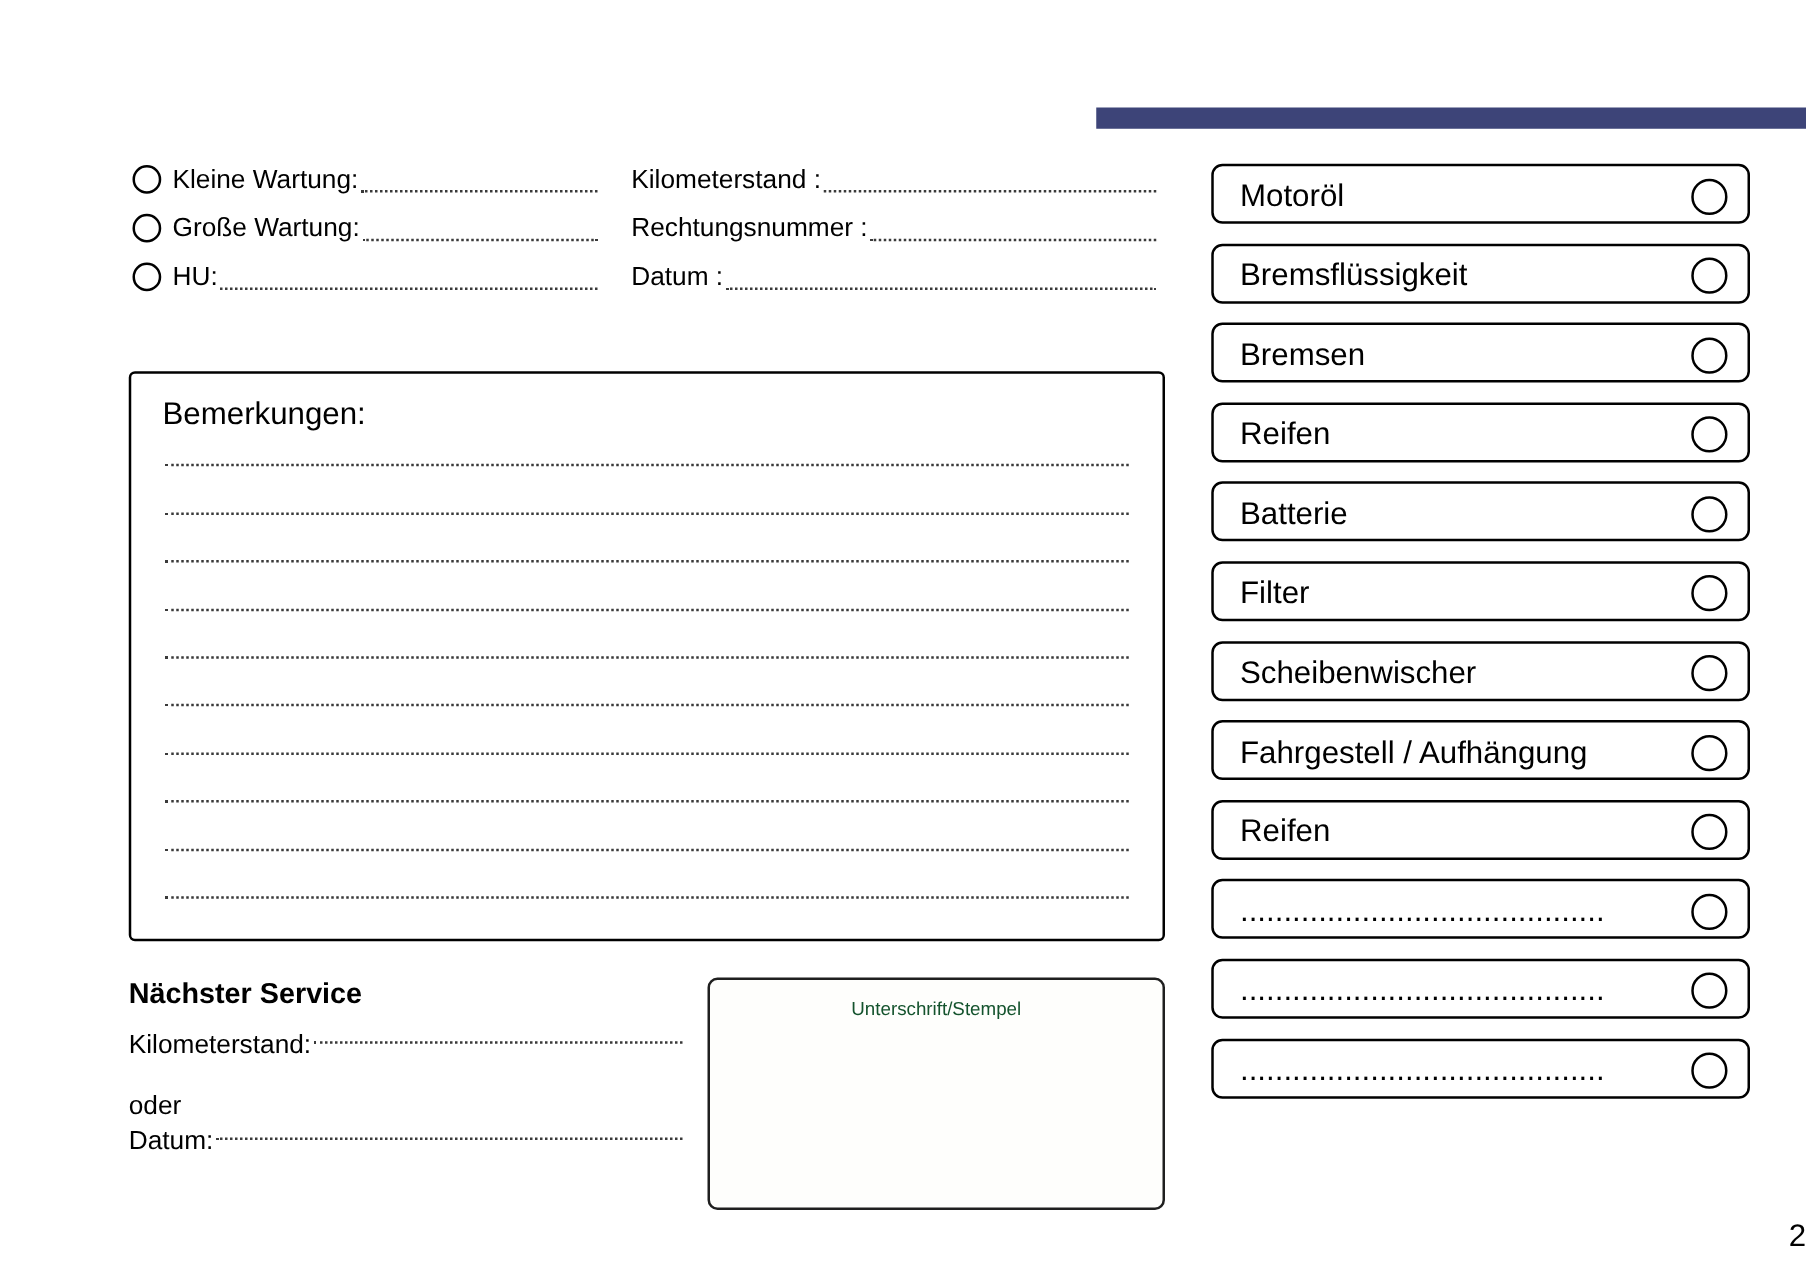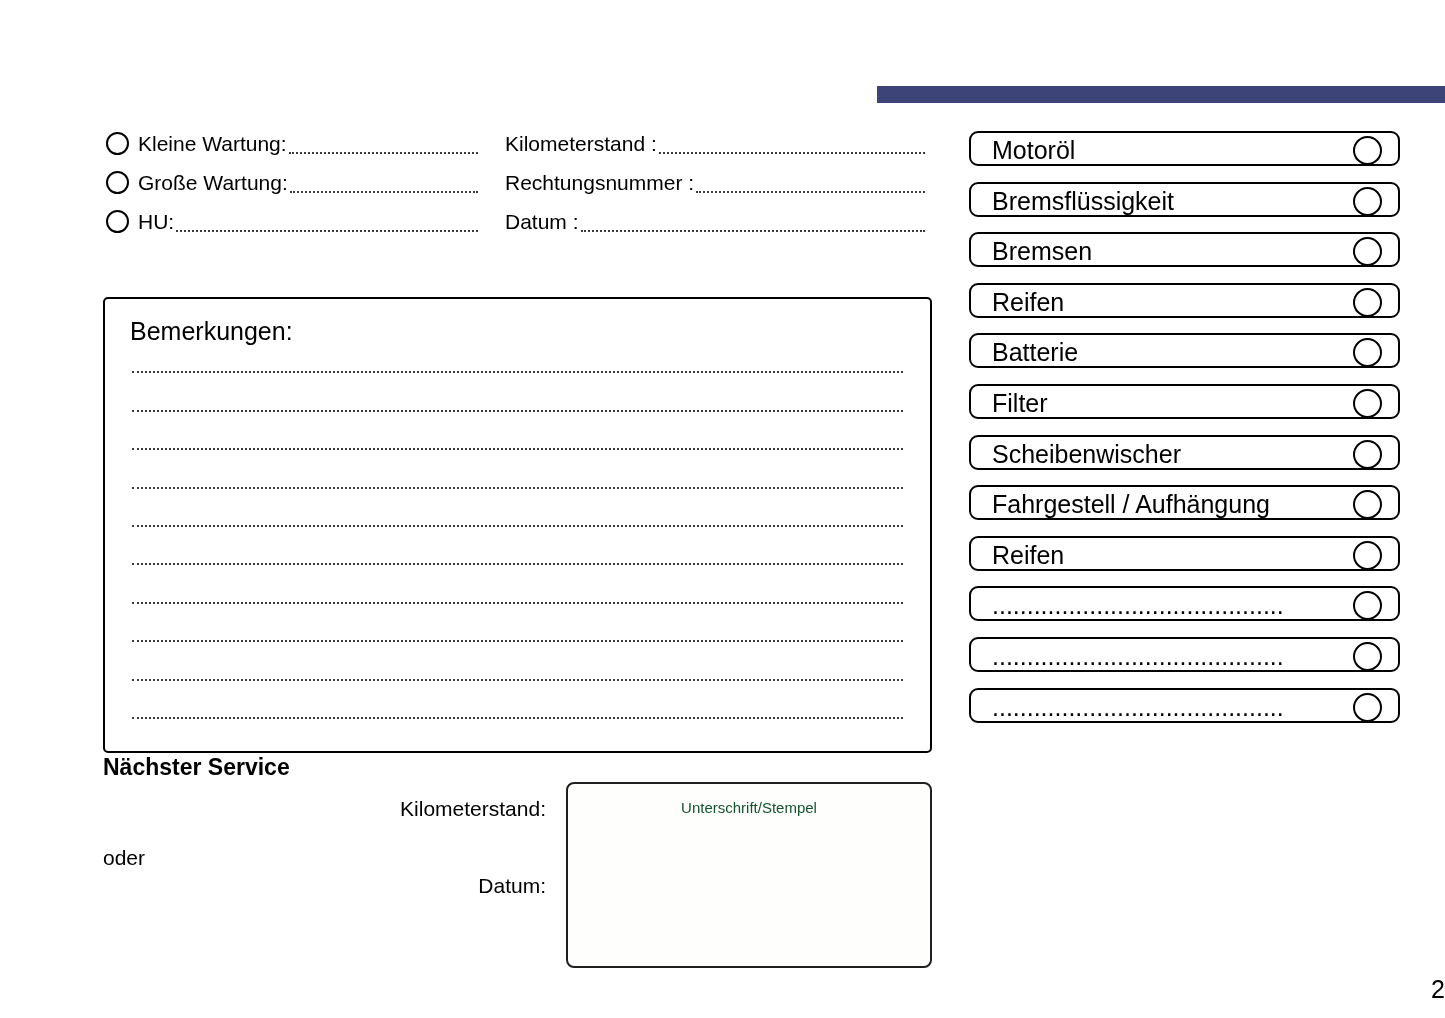--- a/index.html
+++ b/index.html
@@ -92,31 +92,31 @@
   }
   .remark-line {
     height: 38.4px;
     border-bottom: 2px dotted #3a3a3a;
   }
 
   
   .next-service {
     position: absolute;
     left: 103px;
-    top: 754px;
+    top: 781px;
     width: 443px;
     height: 170px;
   }
   .next-service-title {
     position: absolute;
     left: 0; top: 0;
     font-size: 23px;
     font-weight: bold;
   }
-  .ns-row { position: absolute; left: 0; right: 0; display: flex; align-items: flex-end; height: 39px; flex-direction: column; }
+  .ns-row { position: absolute; left: 0; right: 0; display: flex; align-items: flex-start; height: 39px; }
   .ns-row-km { top: 43px; }
   .ns-oder { position: absolute; left: 0; top: 92px; font-size: 21px; }
   .ns-row-datum { top: 120px; }
 
   
   .signature-box {
     position: absolute;
     left: 566px;
     top: 782px;
     width: 366px;
@@ -134,21 +134,21 @@
   }
 
   
   .checklist {
     position: absolute;
     left: 969px;
     top: 131px;
     width: 431px;
   }
   .check-item {
-    height: 35px;
+    height: 48px;
     margin-bottom: 15.6px;
     border: 2.5px solid #000;
     border-radius: 9px;
     background: #fff;
     display: flex;
     align-items: center;
     justify-content: space-between;
     padding: 4px 16px 0 21px;
   }
   .check-label {

